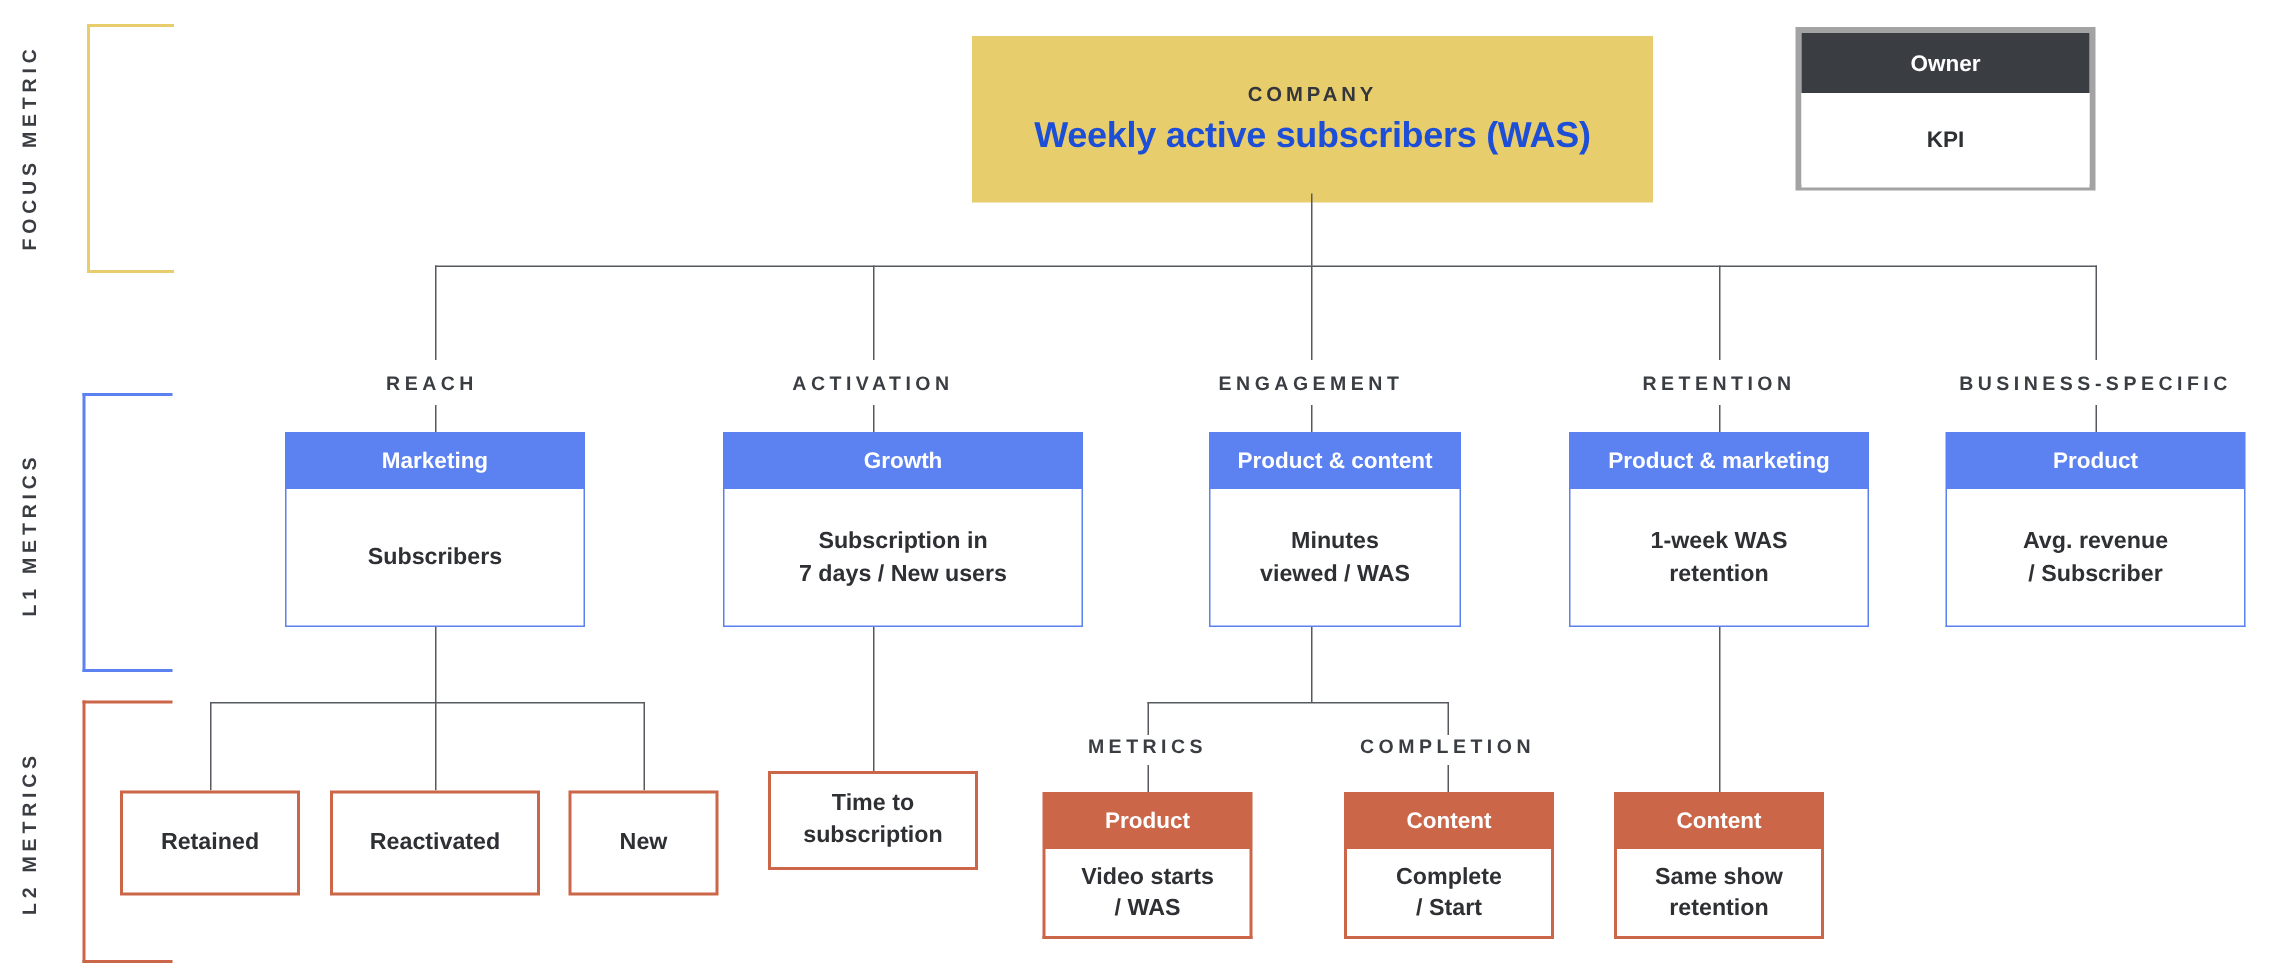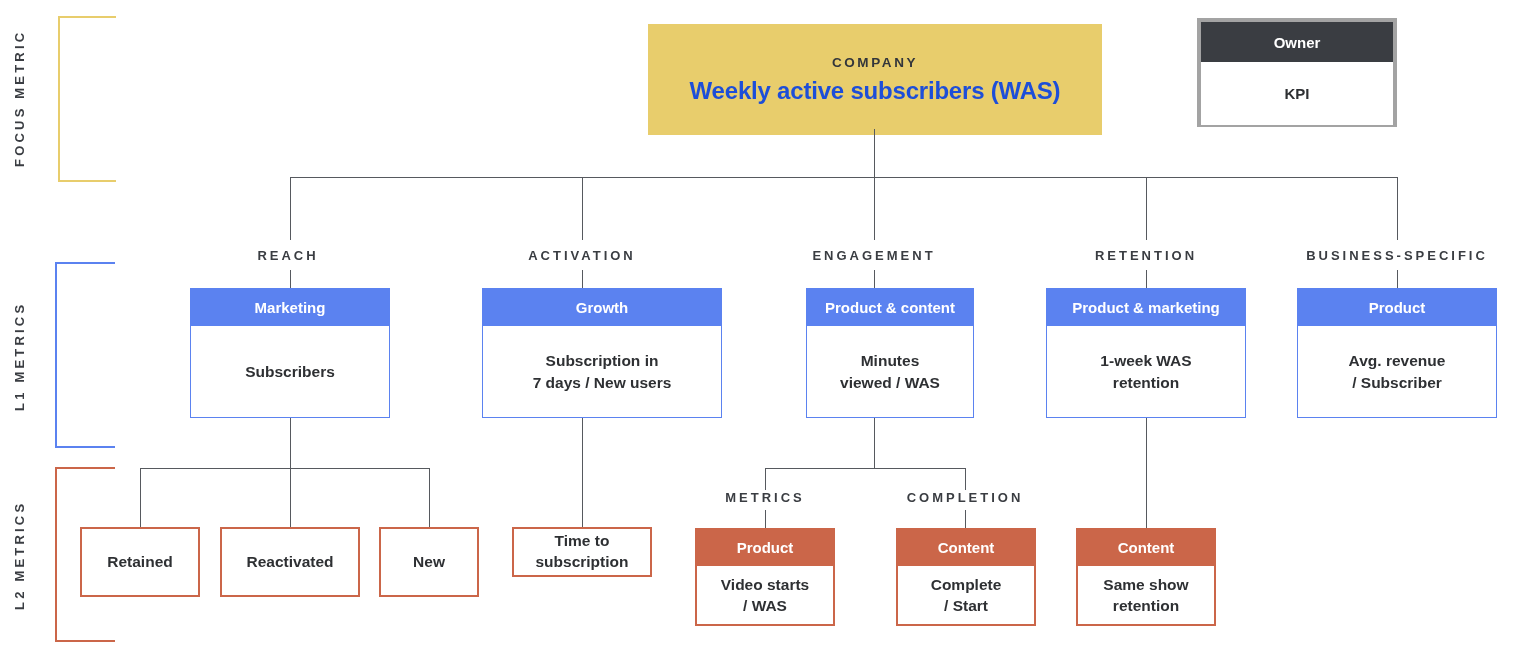--- a/index.html
+++ b/index.html
@@ -182,21 +182,21 @@
   <div class="vline" style="left:965px;top:510px;height:18px;"></div>
 
   <div class="vline" style="left:1146px;top:418px;height:110px;"></div>
 
   <div class="cat-label" style="left:665px;top:490px;width:200px;">METRICS</div>
   <div class="cat-label" style="left:865px;top:490px;width:200px;">COMPLETION</div>
 
   <div class="plain" style="left:80px;top:527px;width:120px;height:70px;">Retained</div>
   <div class="plain" style="left:220px;top:527px;width:140px;height:70px;">Reactivated</div>
   <div class="plain" style="left:379px;top:527px;width:100px;height:70px;">New</div>
-  <div class="plain" style="left:512px;top:527px;width:140px;height:50px;">Time to<br>subscription</div>
+  <div class="plain" style="left:512px;top:514px;width:140px;height:66px;">Time to<br>subscription</div>
 
   <div class="card l2" style="left:695px;top:528px;width:140px;">
     <div class="card-head">Product</div>
     <div class="card-body">Video starts<br>/ WAS</div>
   </div>
 
   <div class="card l2" style="left:896px;top:528px;width:140px;">
     <div class="card-head">Content</div>
     <div class="card-body">Complete<br>/ Start</div>
   </div>

